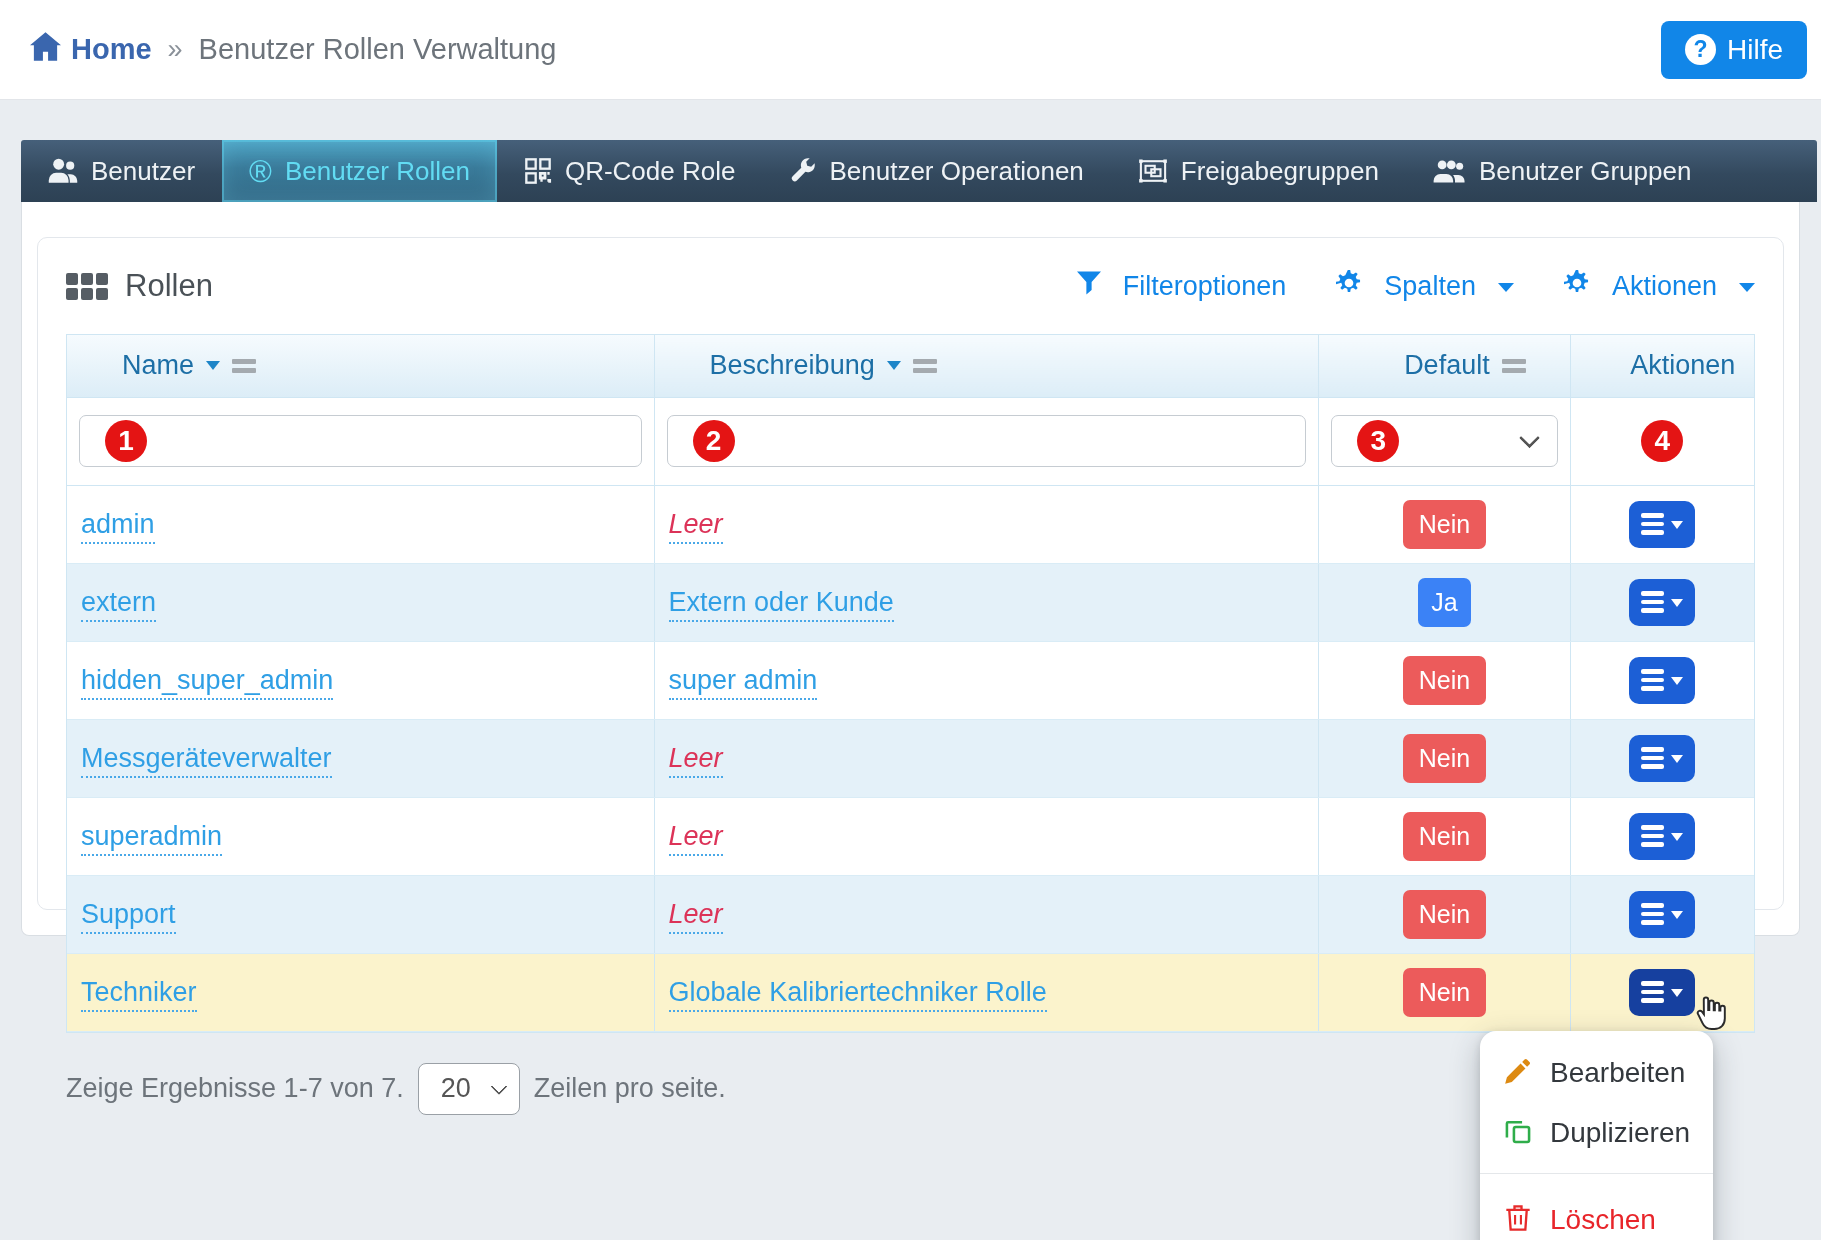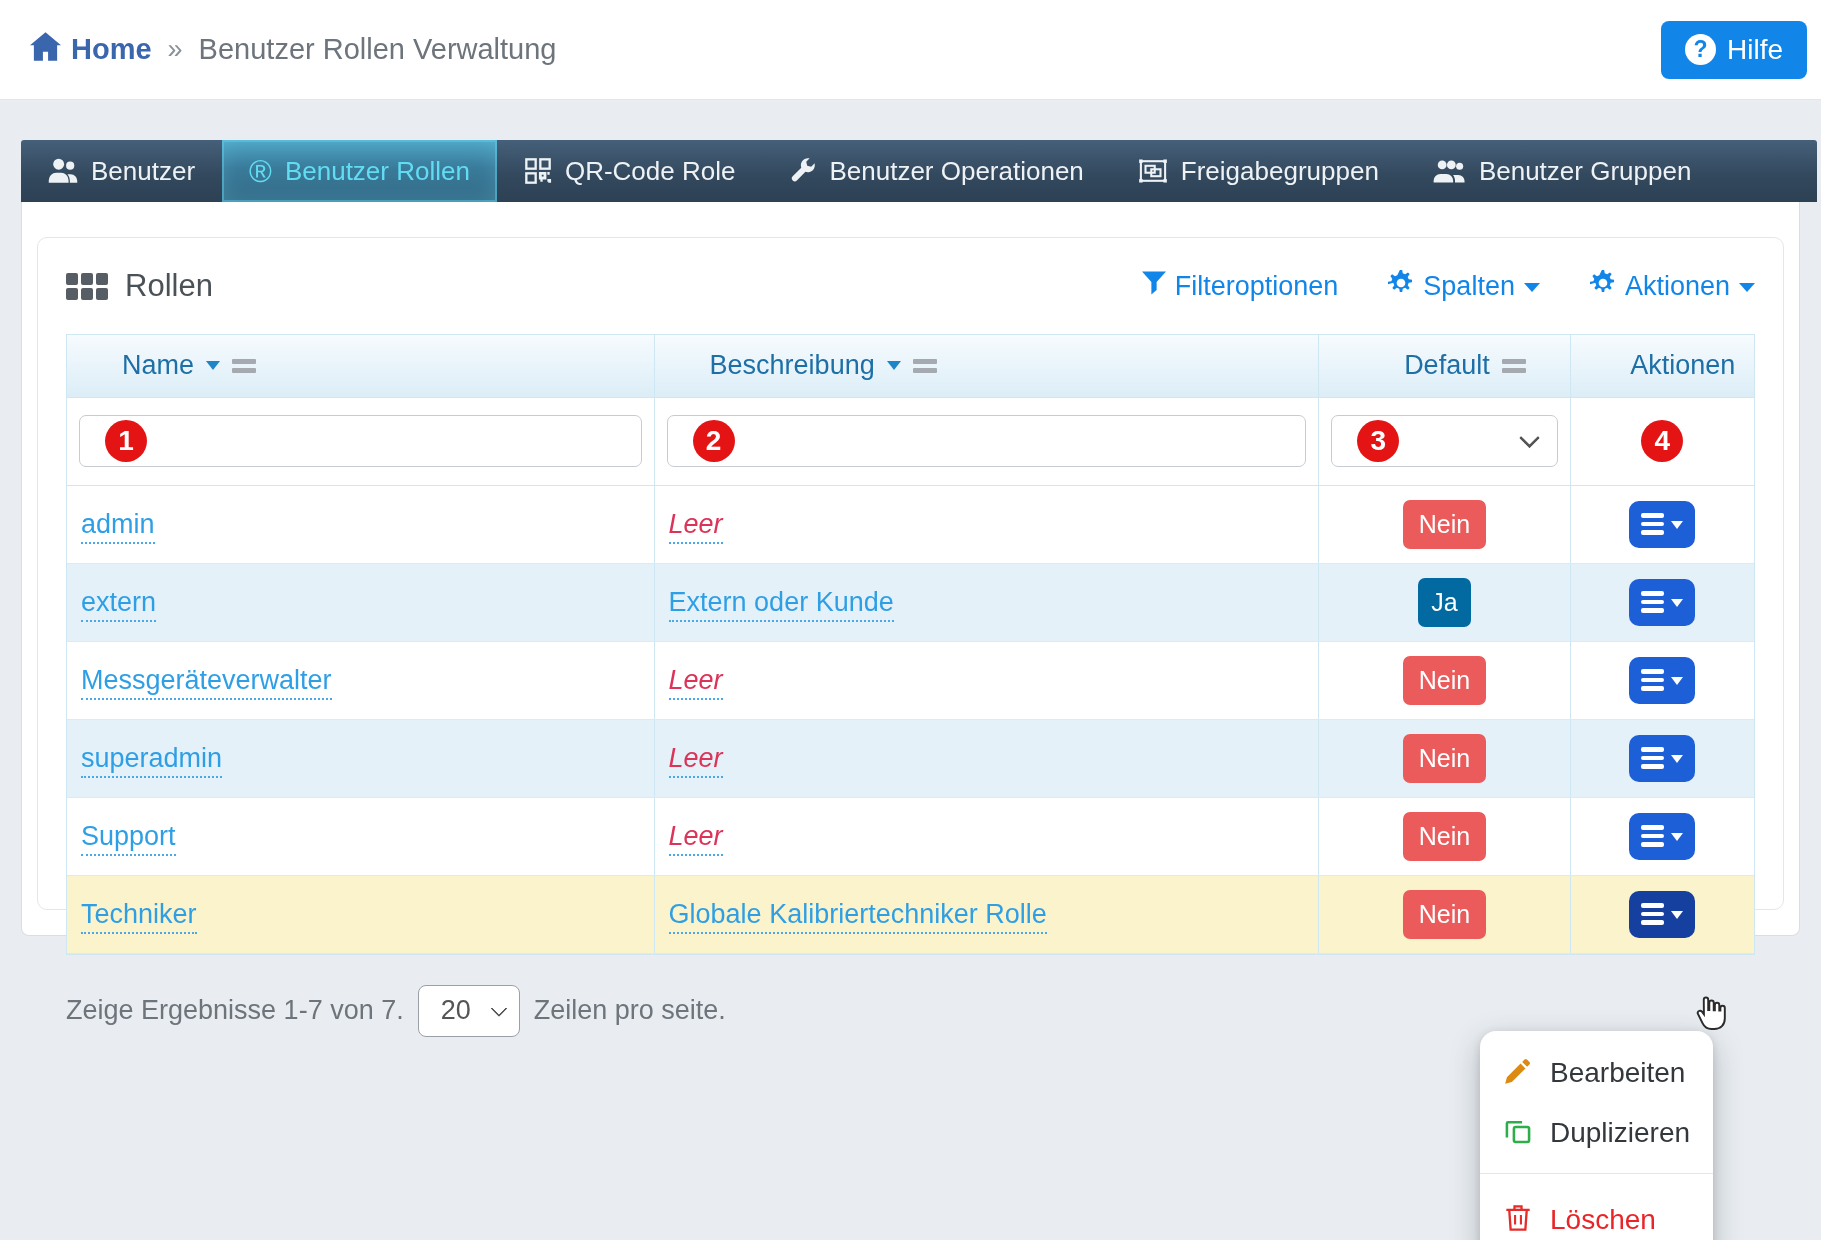--- a/index.html
+++ b/index.html
@@ -55,21 +55,21 @@
   }
   .panel {
     position:absolute; top:35px; left:15px; right:15px; bottom:25px;
     background:#fff; border:1px solid #e3e7ec; border-radius:10px;
   }
   .panel-header { height:96px; display:flex; align-items:center; padding:0 28px; }
   .panel-title { display:flex; align-items:center; gap:17px; font-size:31px; color:#4a5157; }
   .grid-icon { display:grid; grid-template-columns:repeat(3,12px); grid-auto-rows:12px; gap:3px; }
   .grid-icon i { background:#565d64; border-radius:2px; }
   .panel-toolbar { margin-left:auto; display:flex; align-items:center; gap:50px; }
-  .tool-btn { display:flex; align-items:center; gap:9px; color:#1186e8; font-size:27px; cursor:pointer; background:none; border:none; }
+  .tool-btn { display:flex; align-items:center; gap:22px; color:#1186e8; font-size:27px; cursor:pointer; background:none; border:none; }
   .caret-down { width:0; height:0; border-left:8px solid transparent; border-right:8px solid transparent; border-top:9px solid #1186e8; margin-top:3px; }
 
   
   .table-wrap { margin:0 28px; border:1px solid #cfe6f3; }
   table { width:100%; border-collapse:collapse; table-layout:fixed; }
   td, th { border-right:1px solid #cfe6f3; }
   td:last-child, th:last-child { border-right:none; }
   thead th {
     height:62px; background:linear-gradient(180deg,#f6fbfe 0%, #dcedf7 100%);
     font-weight:400; font-size:27px; color:#1d6fa6; border-bottom:1px solid #cfe6f3;
@@ -108,21 +108,21 @@
   tbody.data-rows td { border-bottom:1px solid #d9ecf6; vertical-align:middle; }
   tbody.data-rows tr:nth-child(even) td { background:#e4f1f9; }
   tbody.data-rows tr.highlight td { background:#fbf3cc; }
   td.cell-name { padding-left:14px; }
   td.cell-desc { padding-left:14px;margin-left:48px; }
   td.cell-center { text-align:center; }
   .cell-link { color:#2f9fe5; font-size:27px; text-decoration:none; border-bottom:2px dotted #49a8e8; padding-bottom:3px; cursor:pointer; }
   .empty-val { color:#dc3358; font-size:27px; font-style:italic; border-bottom:2px dotted #49a8e8; padding-bottom:3px; }
   .badge { display:inline-block; color:#fff; font-size:25px; border-radius:7px; padding:10px 16px; }
   .badge-no { background:#ec5b5b; }
-  .badge-yes { background:#0369a1; padding:10px 13px; }
+  .badge-yes { background:#3b82f6; padding:10px 13px; }
   .action-btn {
     width:66px; height:47px; background:#1c5fd6; border:none; border-radius:10px;
     display:inline-flex; align-items:center; justify-content:center; gap:7px; cursor:pointer;
   }
   .action-btn.pressed { background:#16409f; }
   .hamburger { display:flex; flex-direction:column; gap:4px; }
   .hamburger i { width:23px; height:4.5px; background:#fff; border-radius:2px; }
   .btn-caret { width:0; height:0; border-left:6px solid transparent; border-right:6px solid transparent; border-top:8px solid #fff; margin-top:2px; }
 
   
@@ -366,20 +366,35 @@
         <span class="hamburger">
                     <i></i>
                     <i></i>
                     <i></i>
                   </span>
         <span class="btn-caret"></span>
       </button>
     </td>
   </tr>
             <tr>
+    <td class="cell-name"><a class="cell-link">hidden_super_admin</a></td>
+    <td class="cell-desc"><span class="cell-link">super admin</span></td>
+    <td class="cell-center"><span class="badge badge-no">Nein</span></td>
+    <td class="cell-center">
+      <button class="action-btn">
+        <span class="hamburger">
+                    <i></i>
+                    <i></i>
+                    <i></i>
+                  </span>
+        <span class="btn-caret"></span>
+      </button>
+    </td>
+  </tr>
+            <tr>
     <td class="cell-name"><a class="cell-link">Messgeräteverwalter</a></td>
     <td class="cell-desc"><span class="empty-val">Leer</span></td>
     <td class="cell-center"><span class="badge badge-no">Nein</span></td>
     <td class="cell-center">
       <button class="action-btn">
         <span class="hamburger">
                     <i></i>
                     <i></i>
                     <i></i>
                   </span>

